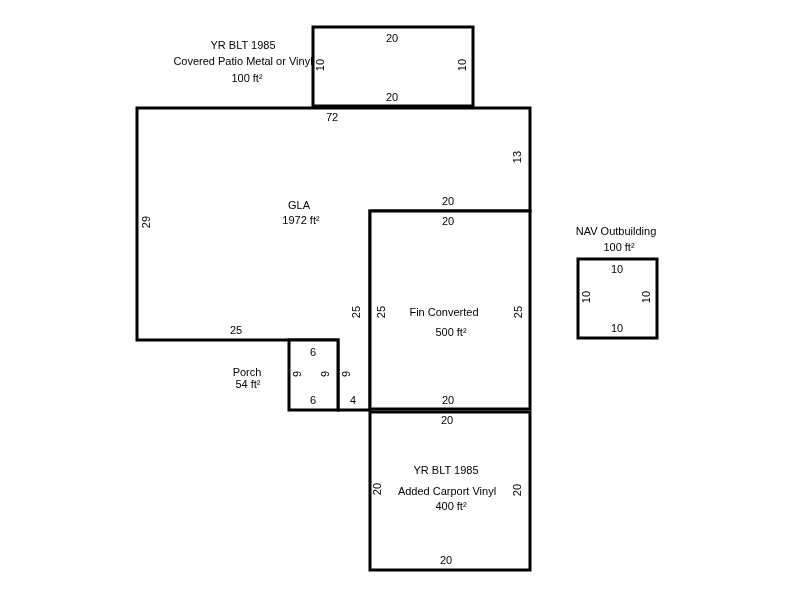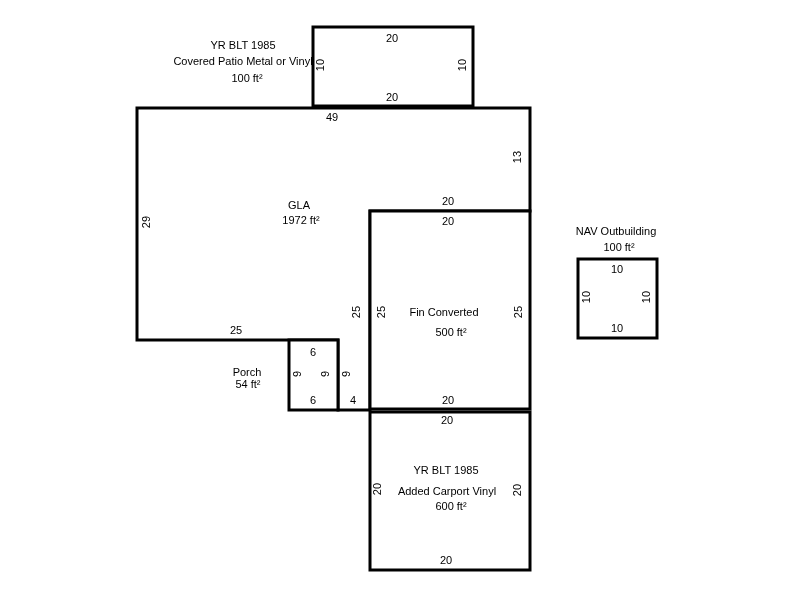--- a/index.html
+++ b/index.html
@@ -54,21 +54,21 @@
   </svg>
 
   <div class="lbl" style="left:243px; top:45px">YR BLT 1985</div>
   <div class="lbl" style="left:243px; top:61px">Covered Patio Metal or Vinyl</div>
   <div class="lbl" style="left:247px; top:78px">100 ft²</div>
   <div class="lbl" style="left:392px; top:38px">20</div>
   <div class="lbl rot" style="left:320px; top:65px">10</div>
   <div class="lbl rot" style="left:462px; top:65px">10</div>
   <div class="lbl" style="left:392px; top:97px">20</div>
 
-  <div class="lbl" style="left:332px; top:117px">49</div>
+  <div class="lbl" style="left:332px; top:117px">72</div>
   <div class="lbl rot" style="left:517px; top:157px">13</div>
   <div class="lbl rot" style="left:146px; top:222px">29</div>
   <div class="lbl" style="left:299px; top:205px">GLA</div>
   <div class="lbl" style="left:301px; top:220px">1972 ft²</div>
   <div class="lbl" style="left:236px; top:330px">25</div>
   <div class="lbl" style="left:448px; top:201px">20</div>
   <div class="lbl rot" style="left:356px; top:312px">25</div>
   <div class="lbl rot" style="left:346px; top:374px">9</div>
   <div class="lbl" style="left:353px; top:400px">4</div>
 
@@ -82,21 +82,21 @@
   <div class="lbl" style="left:247px; top:372px">Porch</div>
   <div class="lbl" style="left:248px; top:384px">54 ft²</div>
   <div class="lbl" style="left:313px; top:352px">6</div>
   <div class="lbl rot" style="left:297px; top:374px">9</div>
   <div class="lbl rot" style="left:325px; top:374px">9</div>
   <div class="lbl" style="left:313px; top:400px">6</div>
 
   <div class="lbl" style="left:447px; top:420px">20</div>
   <div class="lbl" style="left:446px; top:470px">YR BLT 1985</div>
   <div class="lbl" style="left:447px; top:491px">Added Carport Vinyl</div>
-  <div class="lbl" style="left:451px; top:506px">600 ft²</div>
+  <div class="lbl" style="left:451px; top:506px">400 ft²</div>
   <div class="lbl rot" style="left:377px; top:489px">20</div>
   <div class="lbl rot" style="left:517px; top:490px">20</div>
   <div class="lbl" style="left:446px; top:560px">20</div>
 
   <div class="lbl" style="left:616px; top:231px">NAV Outbuilding</div>
   <div class="lbl" style="left:619px; top:247px">100 ft²</div>
   <div class="lbl" style="left:617px; top:269px">10</div>
   <div class="lbl rot" style="left:586px; top:297px">10</div>
   <div class="lbl rot" style="left:646px; top:297px">10</div>
   <div class="lbl" style="left:617px; top:328px">10</div>

